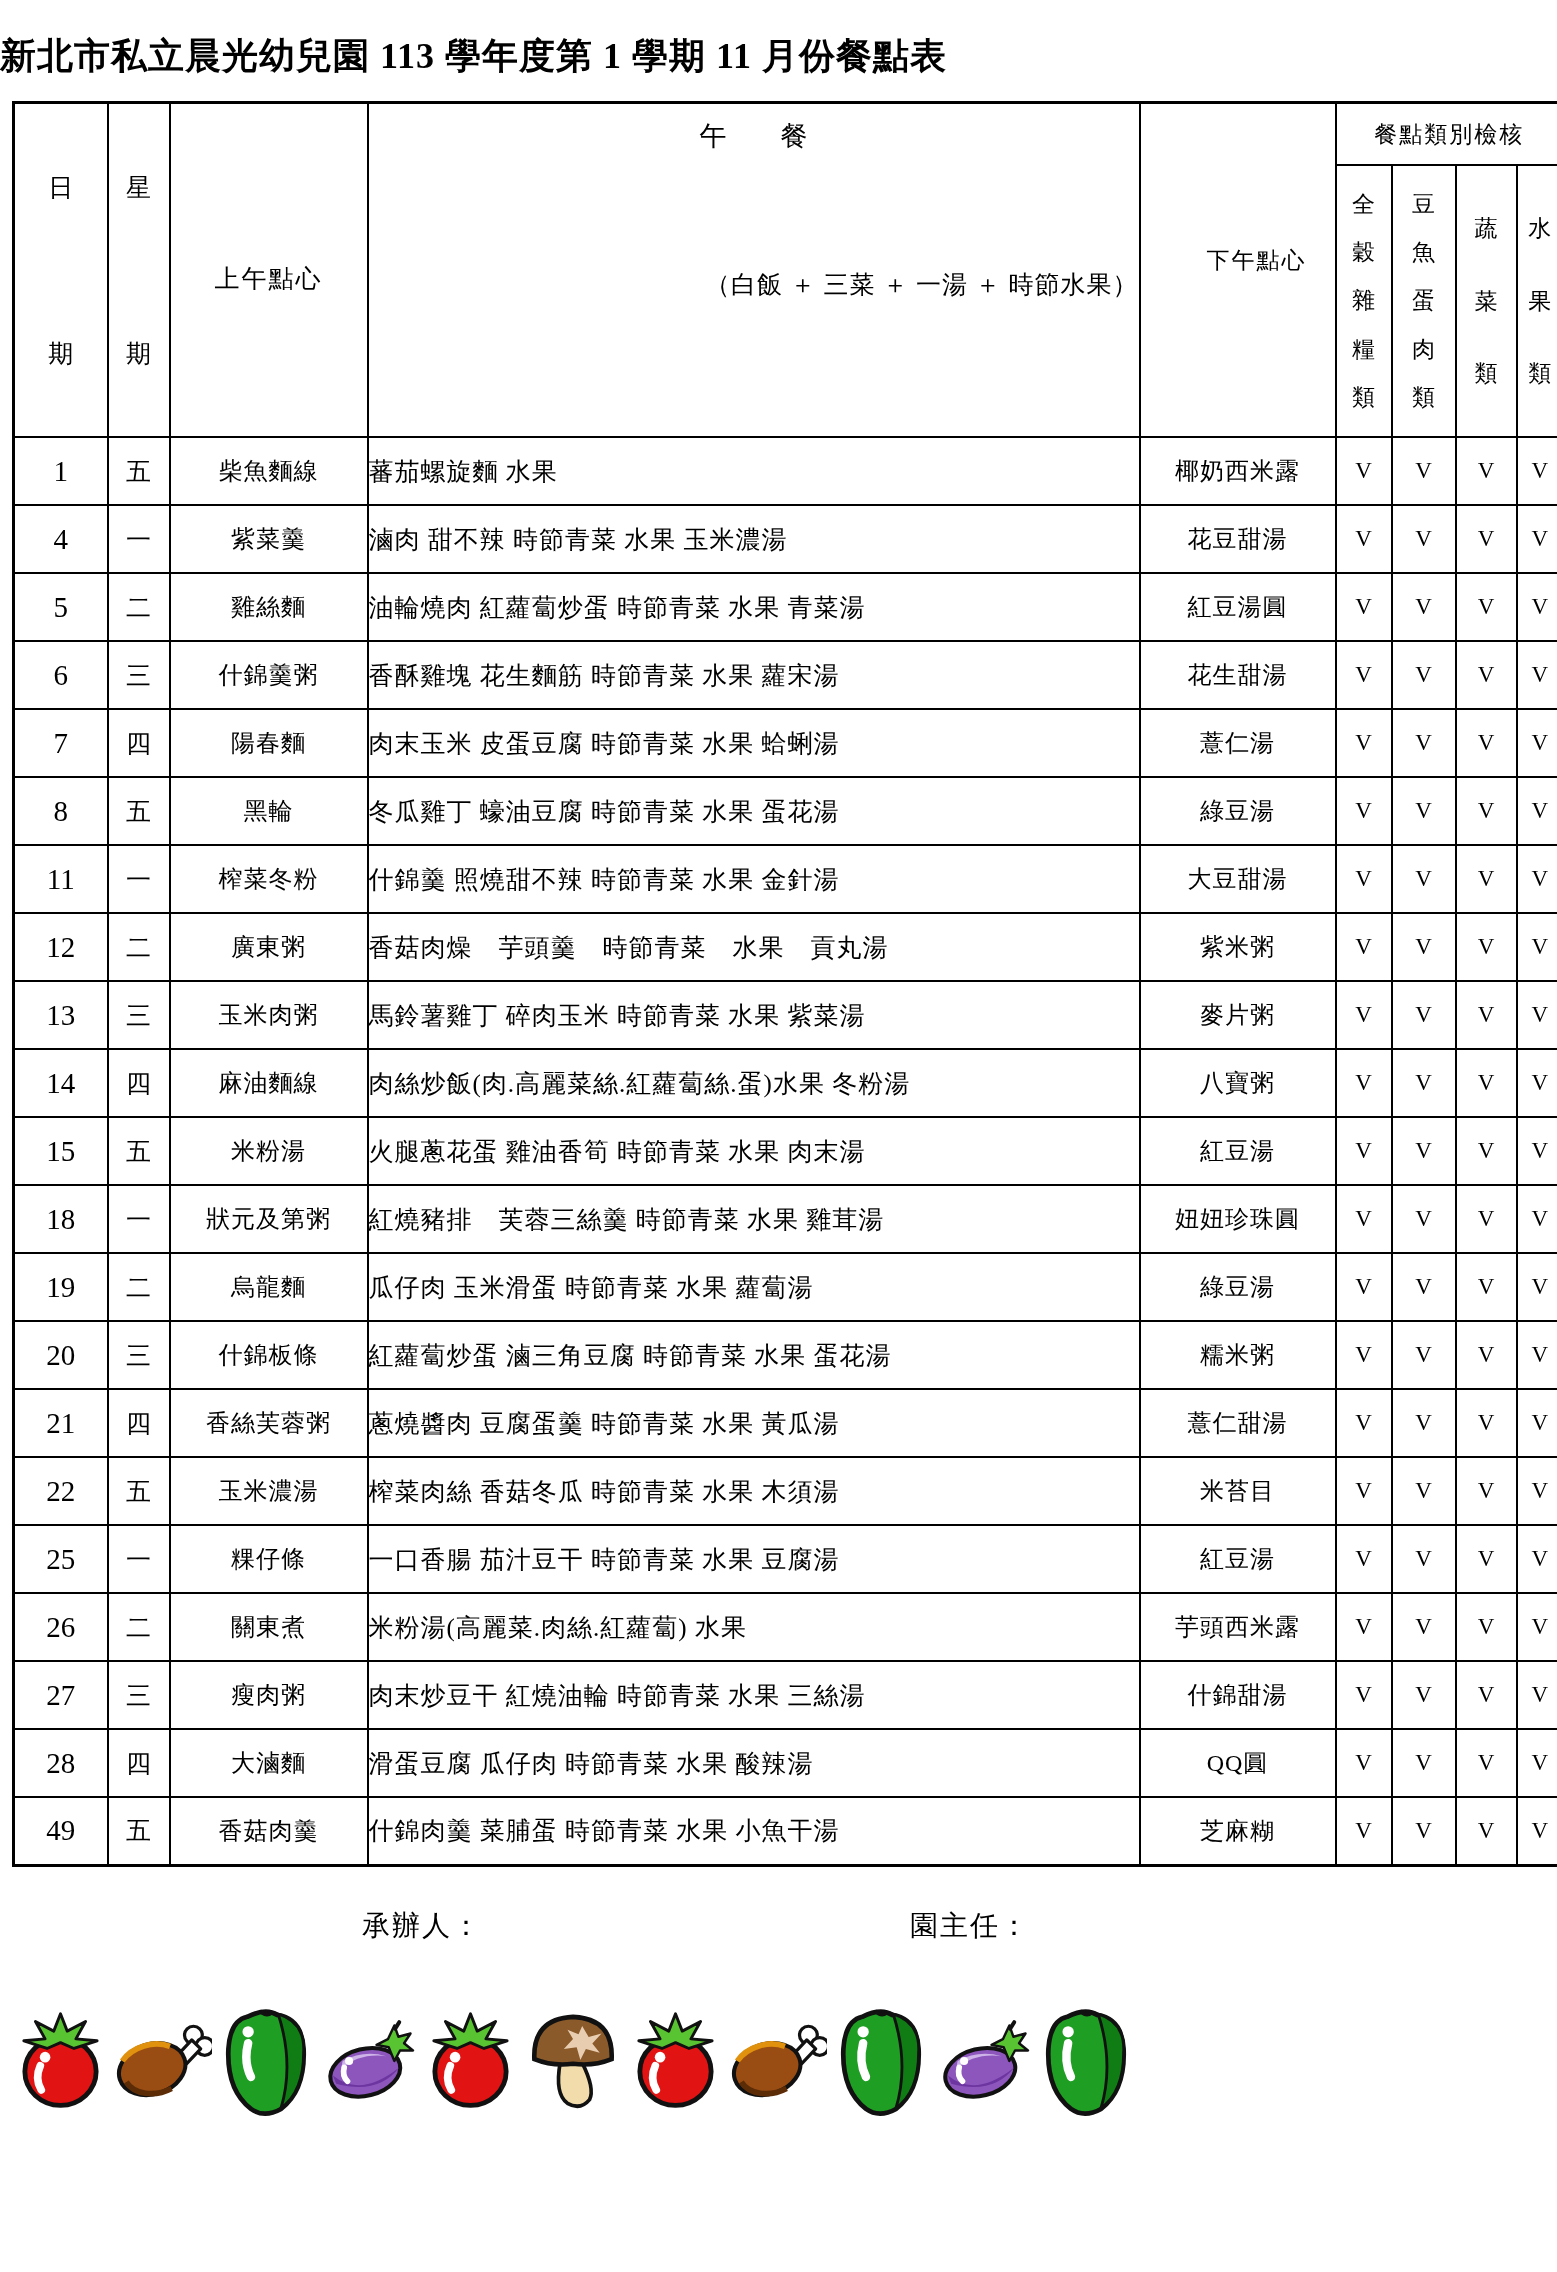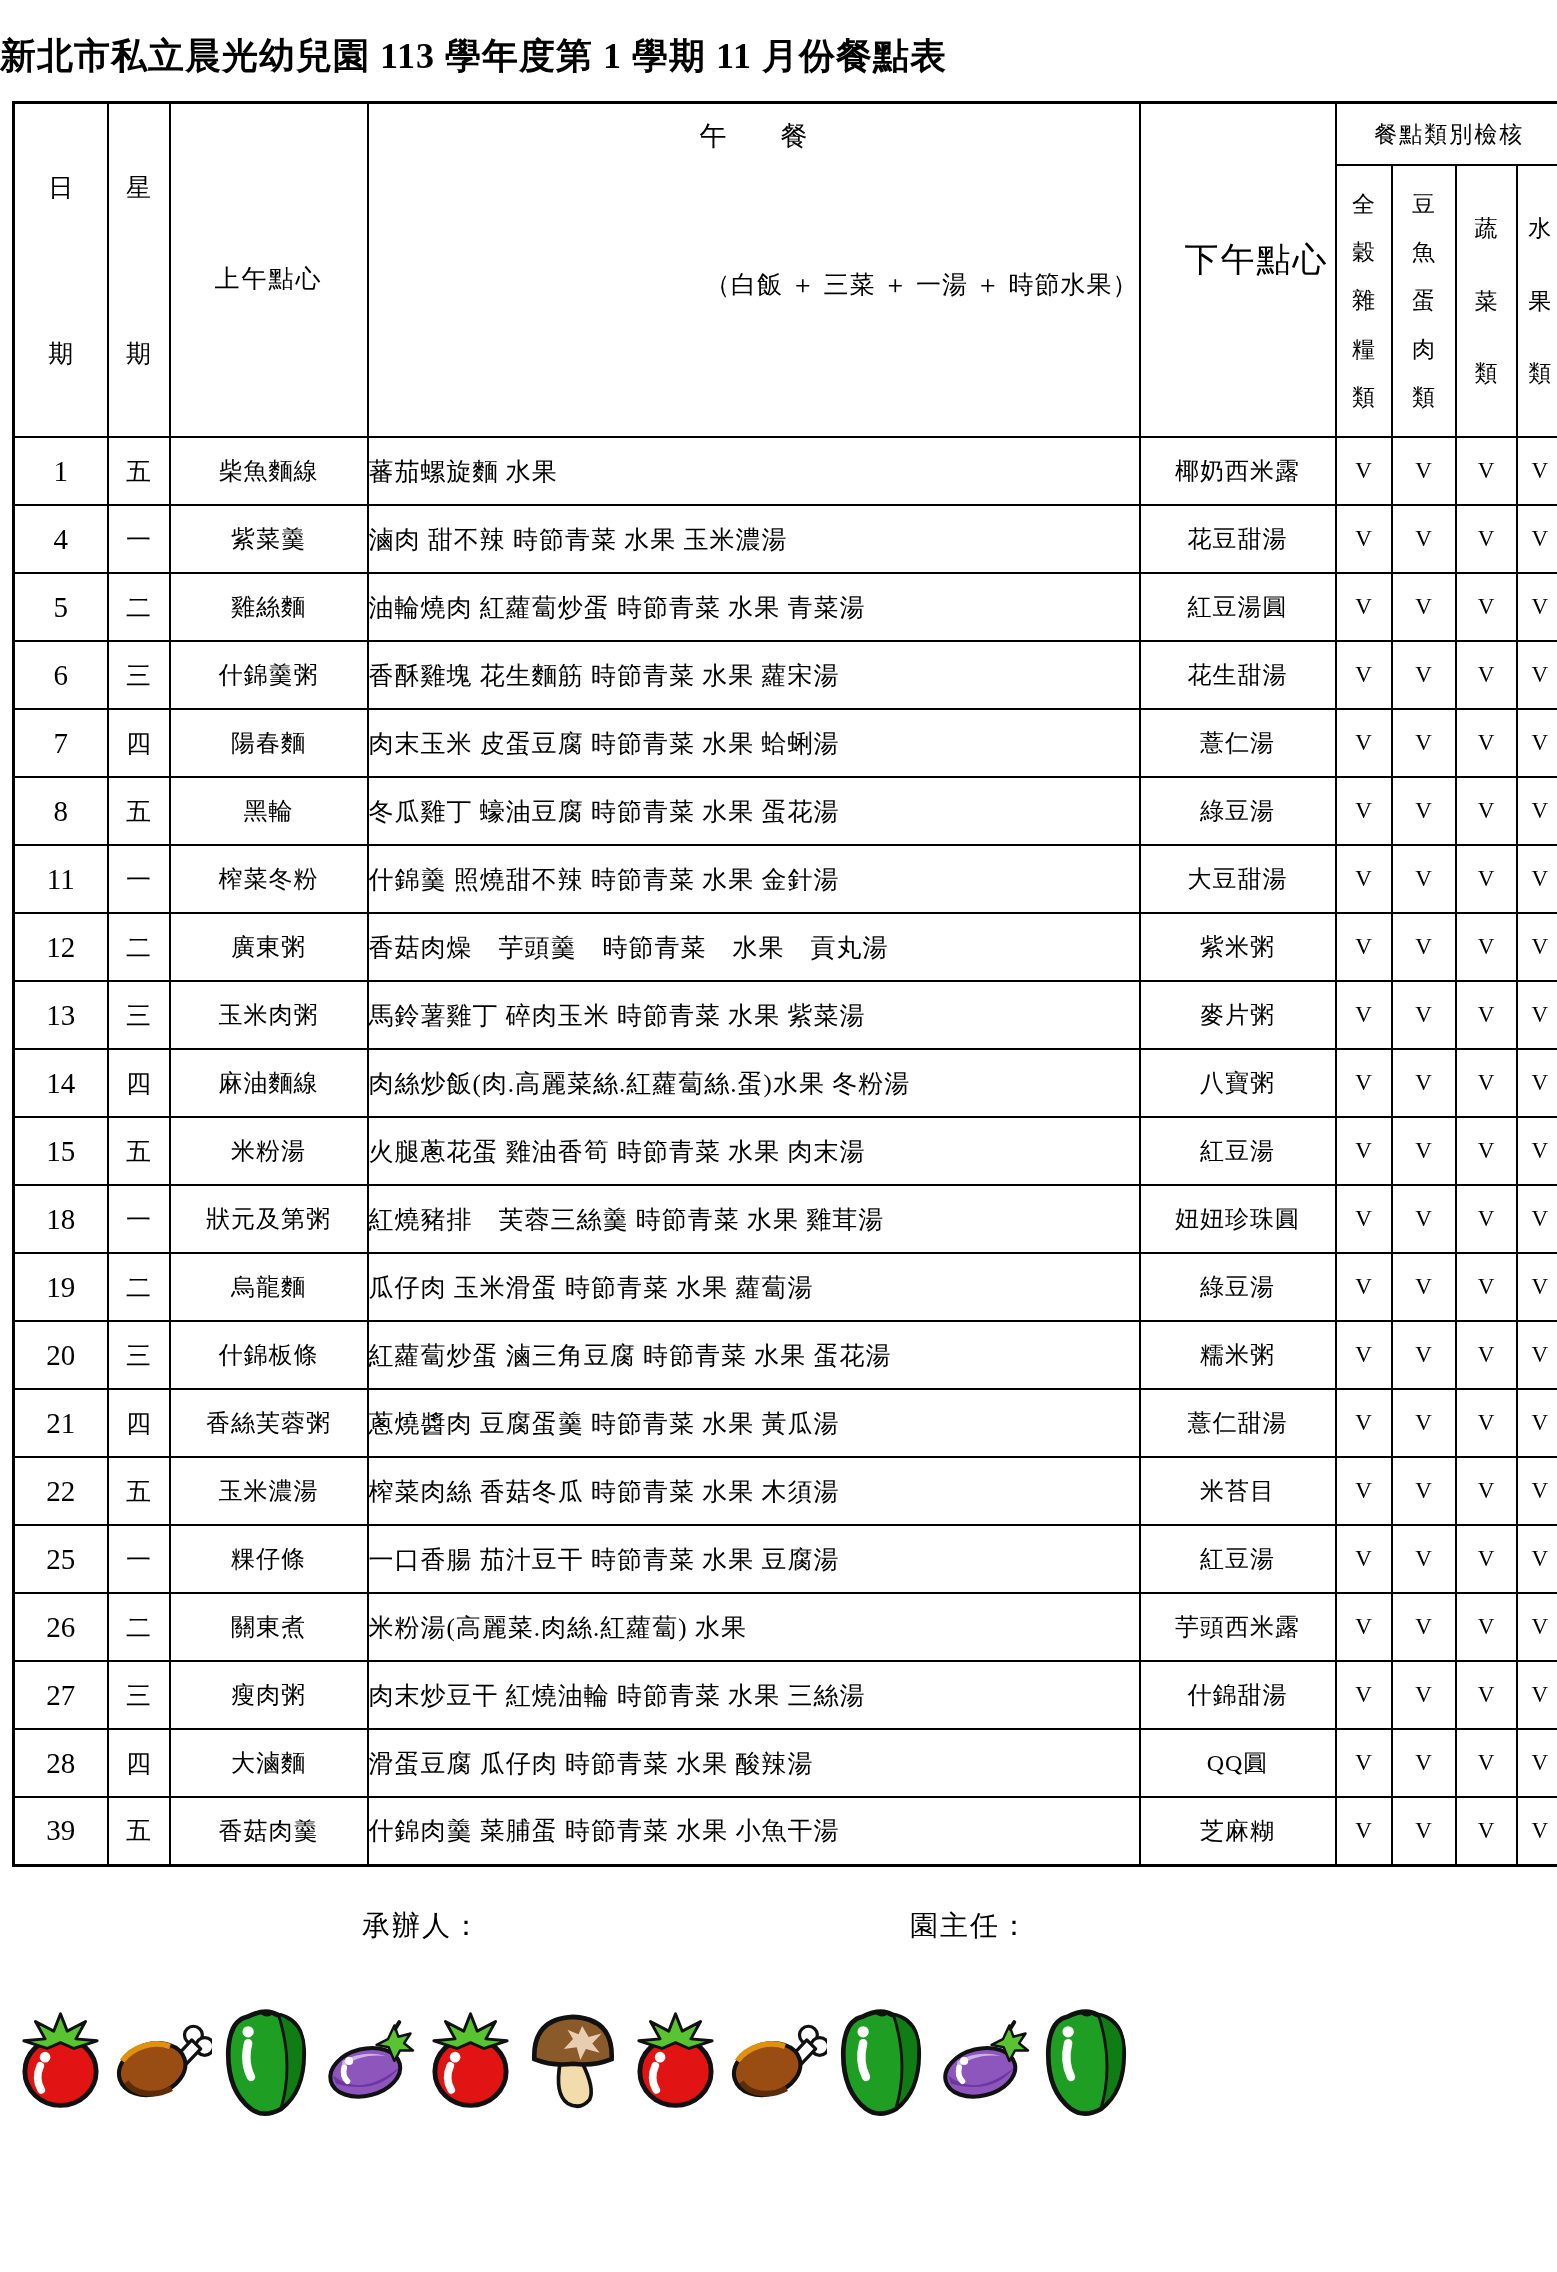--- a/index.html
+++ b/index.html
@@ -12,21 +12,21 @@
   tbody tr{height:68px;}
   th.group-check{height:60px;font-size:23px;letter-spacing:2px;}
   .vfill{height:332px;display:flex;flex-direction:column;align-items:center;justify-content:space-around;font-size:25px;}
   .vcat{height:266px;display:flex;flex-direction:column;align-items:center;justify-content:space-evenly;font-size:23px;line-height:1;}
   .vertical-label span{display:block;}
   th.h-top{vertical-align:top;margin-left:14px;}
   .h-morning{padding-top:16px;font-size:25px;text-align:center;letter-spacing:2px;}
   .lunch-wrap{position:relative;height:332px;}
   .lunch-title{padding-top:14px;text-align:center;font-size:27px;}
   .lunch-note{position:absolute;top:164px;left:0;width:100%;text-align:right;font-size:25px;letter-spacing:1px;}
-  .h-afternoon{font-size:34px;text-align:center;letter-spacing:2px;padding-bottom:20px;padding-left:38px;}
+  .h-afternoon{font-size:23px;text-align:center;letter-spacing:2px;padding-bottom:20px;padding-left:38px;}
   .c-date{text-align:center;font-size:29px;}
   .c-week{text-align:center;font-size:25px;}
   .c-snack{text-align:center;font-size:24px;letter-spacing:1px;}
   .c-lunch{text-align:left;padding-left:12px;font-size:25px;letter-spacing:1px;}
   .c-check{text-align:center;font-size:23px;}
   .sign-row{margin-top:40px;display:flex;font-size:28px;letter-spacing:2px;padding-left:20px;}
   .sign-organizer{margin-left:342px;}
   .sign-director{margin-left:428px;}
   .icons-row{margin-top:46px;margin-left:12px;width:1122px;display:flex;justify-content:space-between;align-items:center;}
   .food-icon{width:97px;height:140px;display:flex;align-items:center;justify-content:center;}
@@ -329,21 +329,21 @@
     <td class="c-week">四</td>
     <td class="c-snack">大滷麵</td>
     <td class="c-lunch">滑蛋豆腐 瓜仔肉 時節青菜 水果 酸辣湯</td>
     <td class="c-snack">QQ圓</td>
     <td class="c-check">V</td>
     <td class="c-check">V</td>
     <td class="c-check">V</td>
     <td class="c-check">V</td>
   </tr>
         <tr>
-    <td class="c-date">39</td>
+    <td class="c-date">49</td>
     <td class="c-week">五</td>
     <td class="c-snack">香菇肉羹</td>
     <td class="c-lunch">什錦肉羹 菜脯蛋 時節青菜 水果 小魚干湯</td>
     <td class="c-snack">芝麻糊</td>
     <td class="c-check">V</td>
     <td class="c-check">V</td>
     <td class="c-check">V</td>
     <td class="c-check">V</td>
   </tr>
       </tbody>

